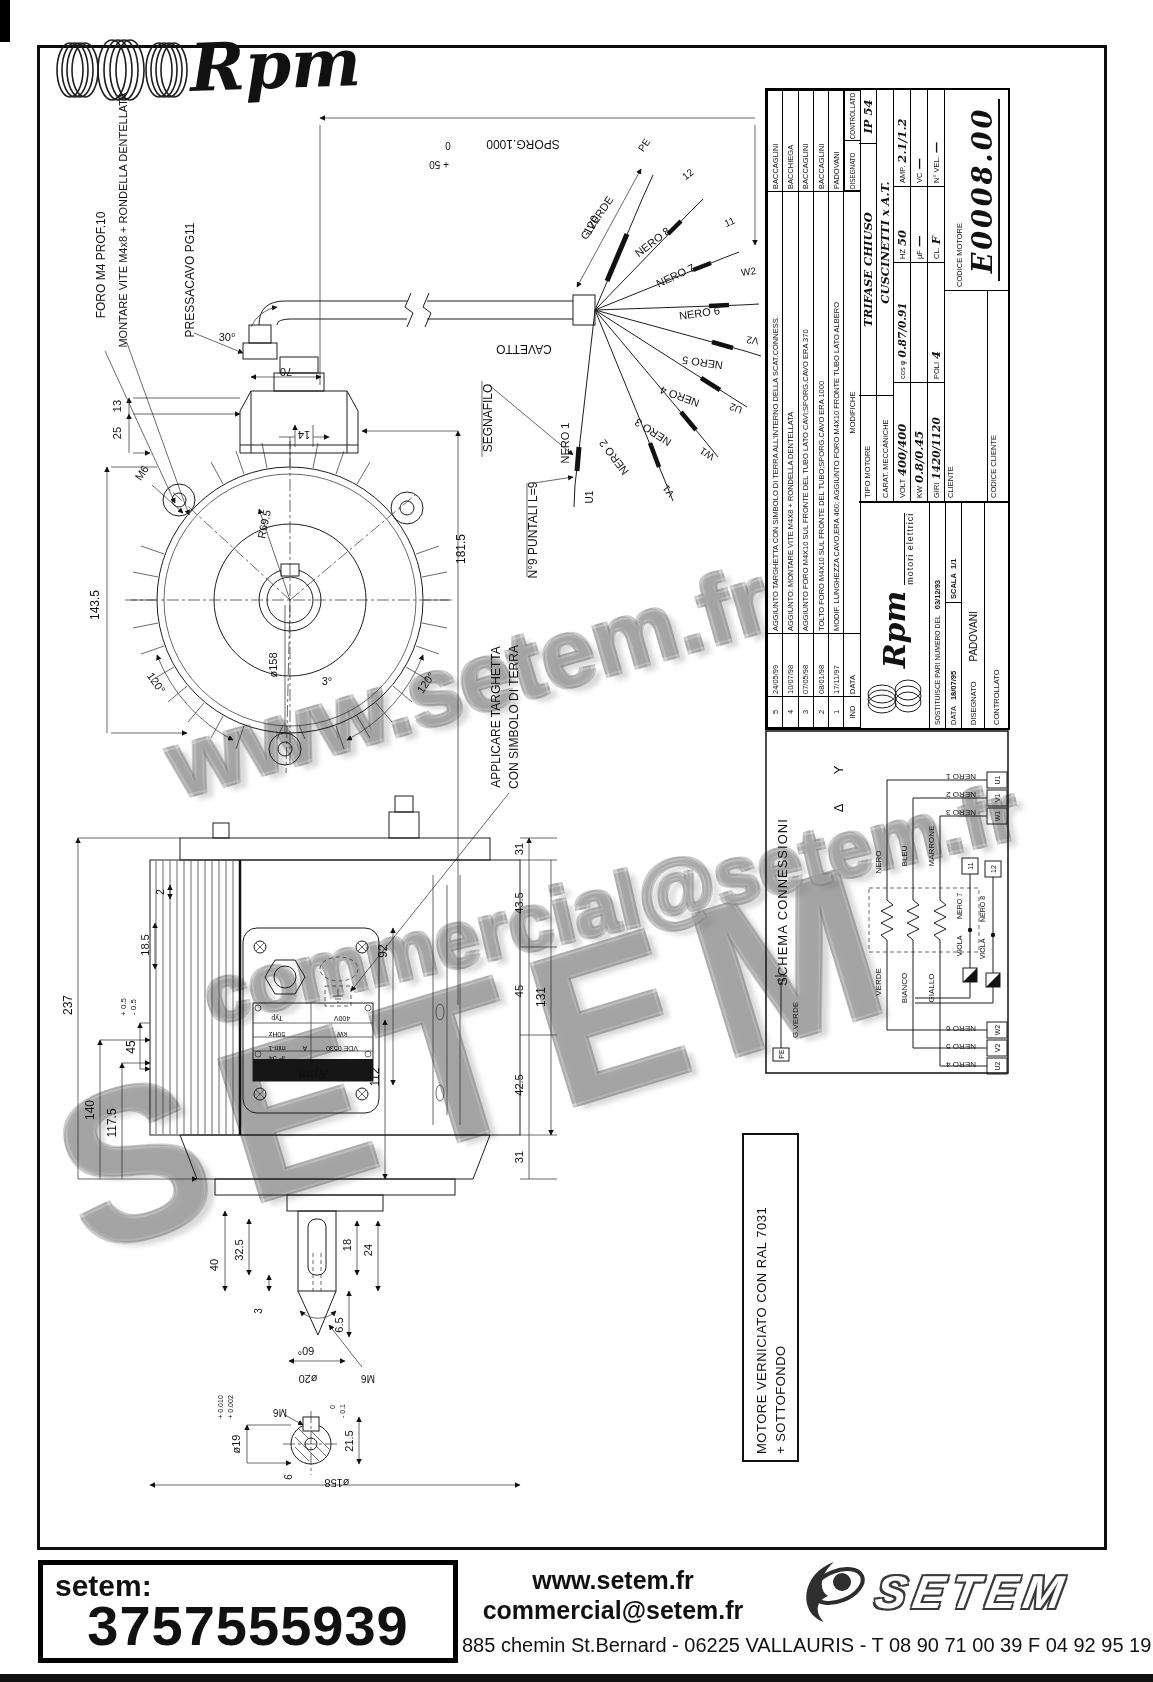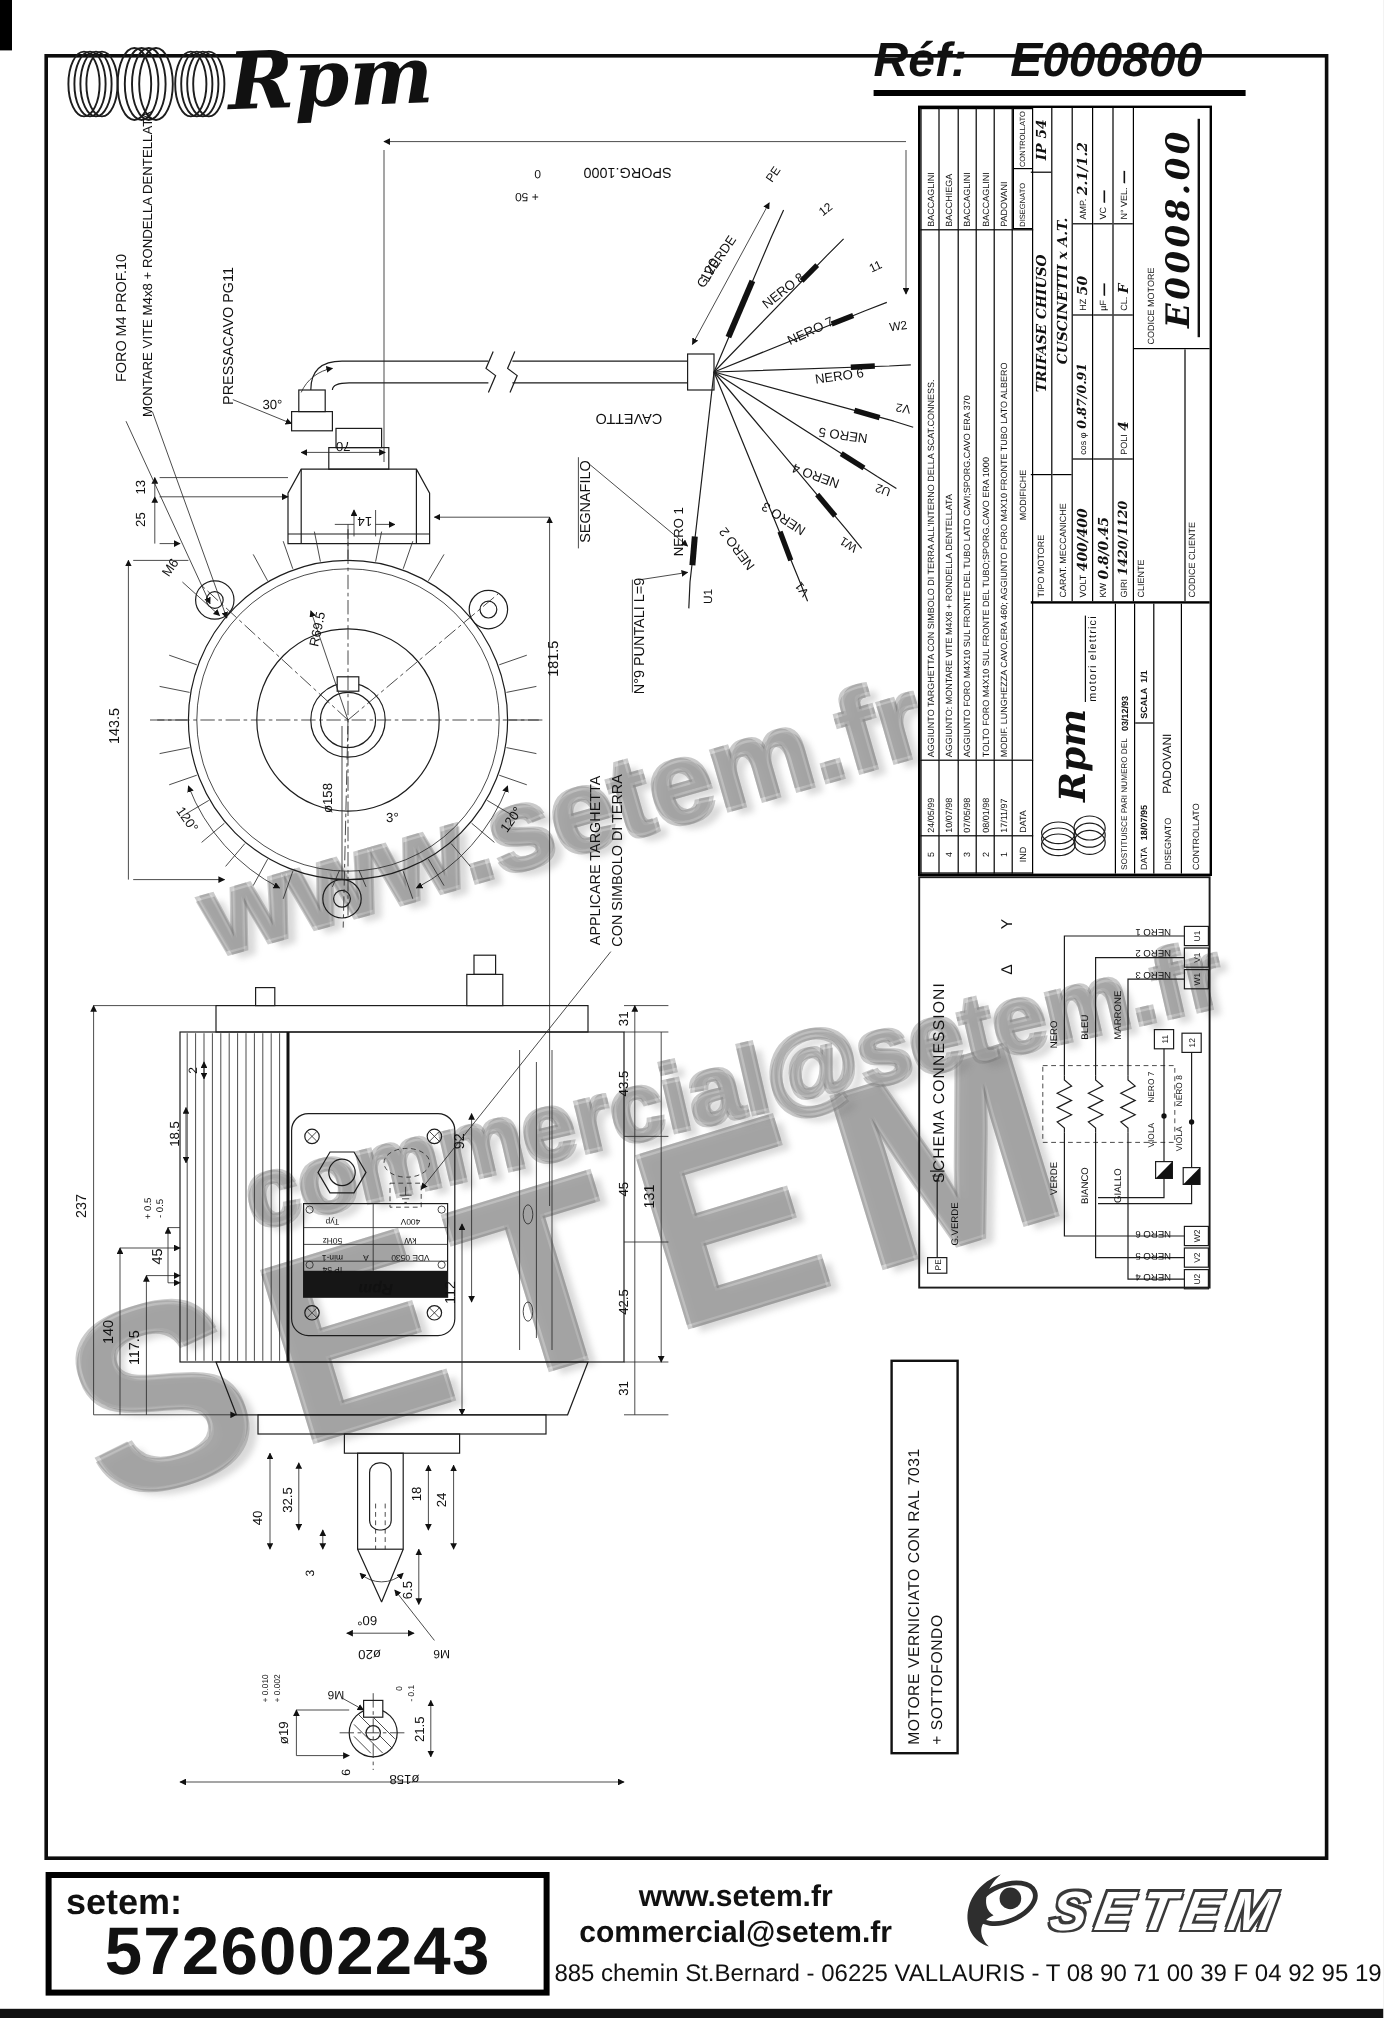--- a/index.html
+++ b/index.html
@@ -75,24 +75,20 @@
         <ellipse cx="66" cy="38" rx="14" ry="30"></ellipse>
         <ellipse cx="72" cy="38" rx="14" ry="30"></ellipse>
         <ellipse cx="78" cy="38" rx="14" ry="30"></ellipse>
       <ellipse cx="107" cy="38" rx="13" ry="27"></ellipse>
         <ellipse cx="112" cy="38" rx="13" ry="27"></ellipse>
         <ellipse cx="117" cy="38" rx="13" ry="27"></ellipse>
         <ellipse cx="122" cy="38" rx="13" ry="27"></ellipse>
     </g>
   </svg>
   <div class="brand">Rpm</div>
-  <div class="refbox">
-    <span>Réf:</span>
-    <span>E000800</span>
-  </div>
 
   <div class="wm" style="left:170px;top:712px;font-size:96px;transform:rotate(-16deg)">www.setem.fr</div>
   <div class="wm" style="left:65px;top:1060px;font-size:215px;letter-spacing:26px;transform:rotate(-17deg)">SETEM</div>
   <div class="wm" style="left:205px;top:952px;font-size:80px;transform:rotate(-13deg)">commercial@setem.fr</div>
 
   <svg class="abs" style="left:37px;top:85px" width="726" height="1470" viewBox="0 0 726 1470">
     <defs>
       <marker id="ar" viewBox="0 0 10 10" refX="9" refY="5" markerWidth="8" markerHeight="8" orient="auto-start-reverse">
           <path d="M0,0L10,5L0,10z" fill="#111"></path>
         </marker>
@@ -584,21 +580,21 @@
     </svg>
   </div>
 
   <div class="paint">
     <span class="vt">MOTORE VERNICIATO CON RAL 7031</span>
     <span class="vt">+ SOTTOFONDO</span>
   </div>
 
   <div class="codebox">
     <span class="cl">setem:</span>
-    <span class="cv">5726002243</span>
+    <span class="cv">3757555939</span>
   </div>
   <div class="site">www.setem.fr</div>
   <div class="mail">commercial@setem.fr</div>
   <div class="addr">885 chemin St.Bernard  -  06225 VALLAURIS  -  T 08 90 71 00 39   F 04 92 95 19 39</div>
   <svg class="abs" style="left:790px;top:1552px" width="95" height="80">
     <ellipse cx="48" cy="34" rx="26" ry="15" fill="none" stroke="#2e2e2e" stroke-width="4" transform="rotate(-22 48 34)"></ellipse>
     <path d="M34,70 C8,62 10,22 44,10 C30,22 28,38 38,44 C24,50 26,62 34,70 Z" fill="#2e2e2e"></path>
     <circle cx="52" cy="30" r="9" fill="#2e2e2e"></circle>
   </svg>
   <div class="setem">SETEM</div>

